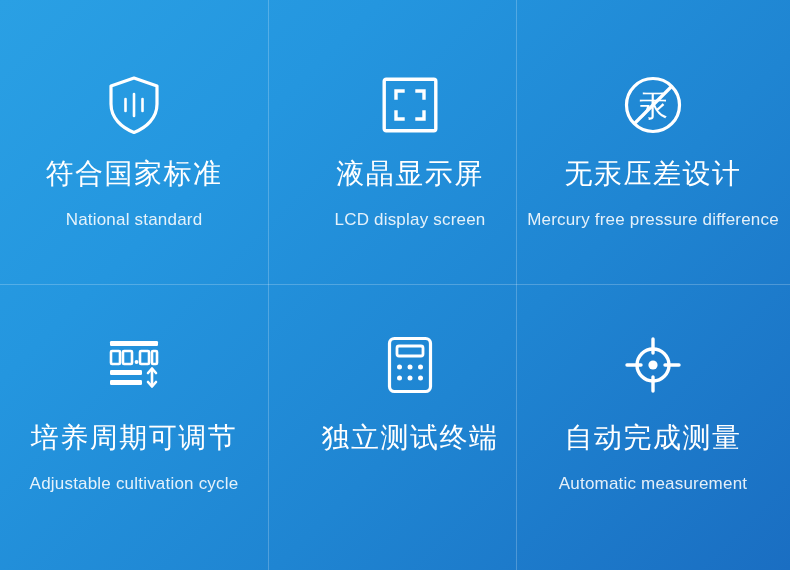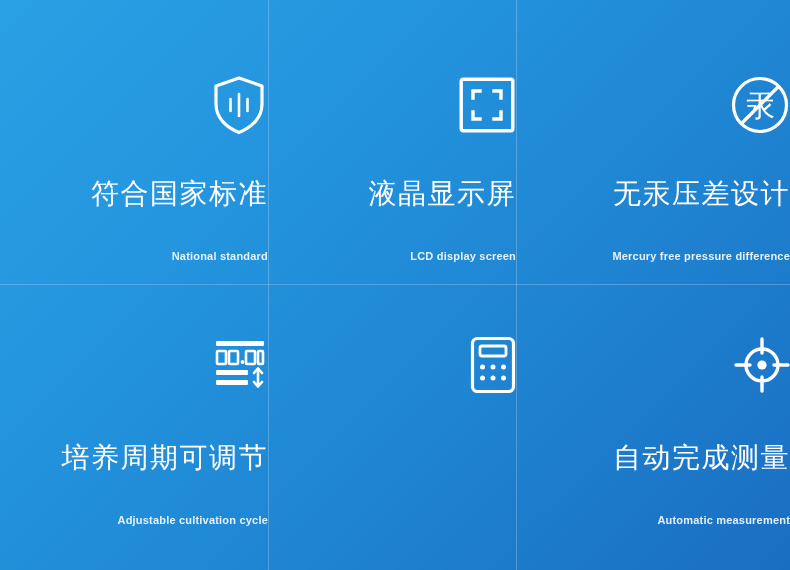--- a/index.html
+++ b/index.html
@@ -50,25 +50,24 @@
     height: 284px;
     display: flex;
   }
   .row.row-1 { top: 0; }
   .row.row-2 { top: 302px; }
 
   .cell {
     flex: 0 0 auto;
     display: flex;
     flex-direction: column;
-    align-items: flex-end;
+    align-items: center;
     justify-content: flex-start;
     box-sizing: border-box;
     text-align: center;
-    gap: 20px;
   }
   .cell.c0 { width: 268px; }
   .cell.c1 { width: 248px; padding-left: 36px; }
   .cell.c2 { width: 274px; }
 
   .row-1 .cell { padding-top: 74px; }
   .row-2 .cell { padding-top: 32px; }
 
   .icon-wrap {
     height: 62px;
@@ -84,24 +83,24 @@
     line-height: 1;
     letter-spacing: 1.5px;
     font-weight: 400;
     margin-top: 24px;
     white-space: nowrap;
   }
   .row-2 .title-cn { margin-top: 28px; }
 
   .title-en {
     color: rgba(255,255,255,0.88);
-    font-size: 11px;
+    font-size: 17px;
     line-height: 1;
     letter-spacing: 0.2px;
-    font-weight: 700;
+    font-weight: 400;
     margin-top: 23px;
     white-space: nowrap;
   }
 </style>
 </head>
 <body>
 
 <div id="feature-grid">
 
   <div class="divider v v-1"></div>
@@ -178,20 +177,21 @@
           <rect x="2.5" y="2.5" width="41" height="53" rx="5" stroke="#ffffff" stroke-width="3.2" fill="none"></rect>
           <rect x="10" y="10" width="26" height="10" rx="2" stroke="#ffffff" stroke-width="2.8" fill="none"></rect>
           <circle cx="12.5" cy="31" r="2.5" fill="#ffffff"></circle>
           <circle cx="23" cy="31" r="2.5" fill="#ffffff"></circle>
           <circle cx="33.5" cy="31" r="2.5" fill="#ffffff"></circle>
           <circle cx="12.5" cy="42" r="2.5" fill="#ffffff"></circle>
           <circle cx="23" cy="42" r="2.5" fill="#ffffff"></circle>
           <circle cx="33.5" cy="42" r="2.5" fill="#ffffff"></circle>
         </svg>
       </div>
+      <div class="title-cn">独立测试终端</div>
     </div>
 
     <div class="cell c2">
       <div class="icon-wrap">
         <svg width="56" height="56" viewBox="0 0 56 56" fill="none" aria-hidden="true">
           <circle cx="28" cy="28" r="16" stroke="#ffffff" stroke-width="3.4" fill="none"></circle>
           <circle cx="28" cy="28" r="4.6" fill="#ffffff"></circle>
           <line x1="28" y1="2" x2="28" y2="16" stroke="#ffffff" stroke-width="3.4" stroke-linecap="round"></line>
           <line x1="28" y1="40" x2="28" y2="54" stroke="#ffffff" stroke-width="3.4" stroke-linecap="round"></line>
           <line x1="2" y1="28" x2="16" y2="28" stroke="#ffffff" stroke-width="3.4" stroke-linecap="round"></line>

